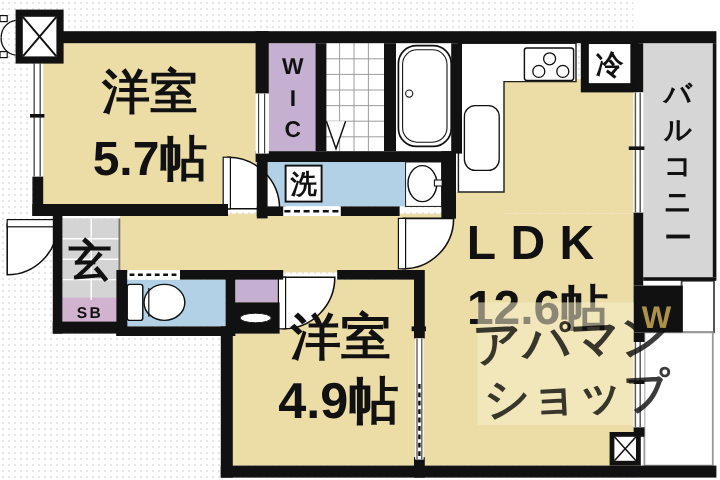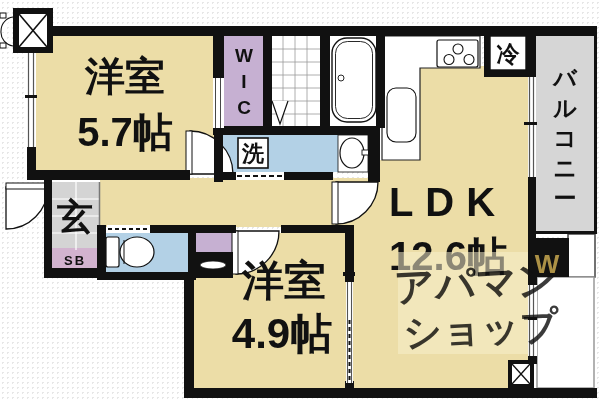--- a/index.html
+++ b/index.html
@@ -1,18 +1,18 @@
 <!DOCTYPE html>
 <html><head>
 <meta charset="utf-8">
 <style>
   html,body{margin:0;padding:0;}
   body{width:600px;height:400px;overflow:hidden;
        font-family:"Liberation Sans","DejaVu Sans",sans-serif;}
-  .canvas{width:600px;height:400px;position:relative;background:#ffffff;
+  .canvas{width:528px;height:400px;position:relative;background:#ffffff;
           background-image:radial-gradient(circle,#e7e7e7 1px,transparent 1px);
           background-size:5px 5px;}
   svg{position:absolute;left:0;top:0;}
   text{fill:#111;font-weight:700;}
   .wm{opacity:.82;}
 </style>
 </head>
 <body>
 
 <div class="canvas">

